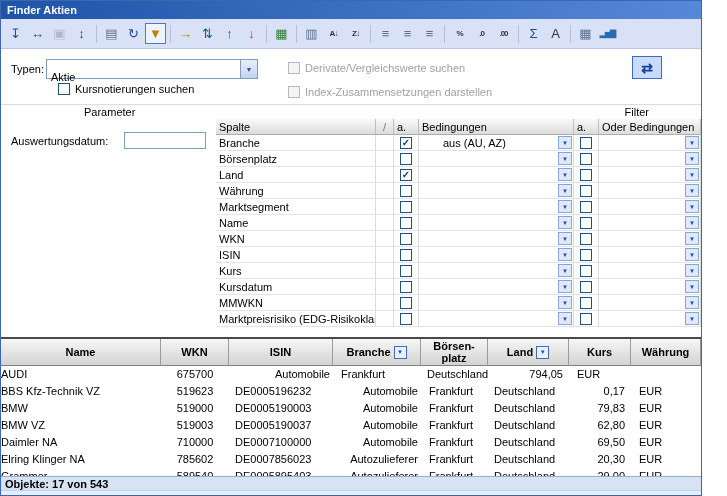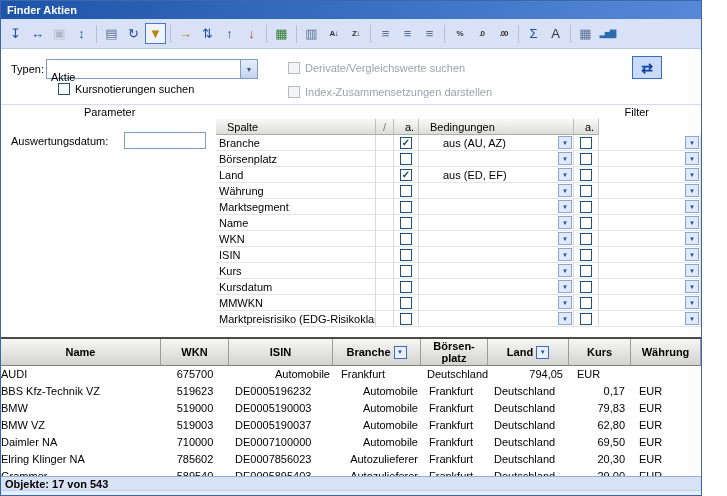--- a/index.html
+++ b/index.html
@@ -33,21 +33,21 @@
   .paramhdr{position:relative;height:15px;border-top:1px solid #d5dcee;background:#fff;}
   .param-lbl{position:absolute;left:83px;top:1px;}
   .filter-lbl{position:absolute;right:52px;top:1px;}
 
   .paramarea{position:relative;height:218px;background:#fff;}
   .ausw-lbl{position:absolute;left:10px;top:16px;}
   .ausw-input{position:absolute;left:123px;top:13px;width:82px;height:17px;border:1px solid #7f9db9;background:#fff;font:inherit;padding:0 2px;}
 
   .criteria{position:absolute;left:215px;top:0;right:0;}
   .cr-head,.cr-row{display:grid;grid-template-columns:160px 18px 25px 155px 25px 1fr;height:16px;}
-  .cr-hcell{background:linear-gradient(#f9f9f9,#dcdcda);border-right:1px solid #bdbdbd;border-bottom:1px solid #adadad;display:flex;align-items:center;padding-left:11px;overflow:hidden;}
+  .cr-hcell{background:linear-gradient(#f9f9f9,#dcdcda);border-right:1px solid #bdbdbd;border-bottom:1px solid #adadad;display:flex;align-items:center;padding-left:3px;overflow:hidden;}
   .cr-sorthdr{justify-content:center;color:#777;padding-left:0;}
   .cr-cell{border-right:1px solid #dadada;border-bottom:1px solid #e4e4e4;display:flex;align-items:center;overflow:hidden;}
   .cr-label{padding-left:3px;white-space:nowrap;}
   .cr-cb{justify-content:center;}
   .cr-cond{position:relative;padding-left:4px;}
   .cond-text{flex:1;white-space:nowrap;margin-left:20px;}
   .ddbtn{position:absolute;right:1px;top:1px;width:14px;height:13px;background:#dfe9fa;border:1px solid #86a7dd;display:flex;align-items:center;justify-content:center;}
   .dd-arrow{font-size:6px;color:#1b4fa5;line-height:1;}
 
   .divider{height:2px;background:#4a4a4a;}
@@ -209,20 +209,23 @@
         </div>
         <div class="cr-hcell">
           <span>a.</span>
         </div>
         <div class="cr-hcell">
           <span>Bedingungen</span>
         </div>
         <div class="cr-hcell">
           <span>a.</span>
         </div>
+        <div class="cr-hcell">
+          <span>Oder Bedingungen</span>
+        </div>
       </div>
       <div class="cr-body">
           <div class="cr-row">
             <div class="cr-cell cr-label">Branche</div>
             <div class="cr-cell"></div>
             <div class="cr-cell cr-cb">
               <span class="cb checked">✓</span>
             </div>
             <div class="cr-cell cr-cond">
               <span class="cond-text">aus (AU, AZ)</span>
@@ -260,21 +263,20 @@
               </span>
             </div>
           </div>
           <div class="cr-row">
             <div class="cr-cell cr-label">Land</div>
             <div class="cr-cell"></div>
             <div class="cr-cell cr-cb">
               <span class="cb checked">✓</span>
             </div>
             <div class="cr-cell cr-cond">
-              <span class="cond-text">aus (ED, EF)</span>
               <span class="ddbtn">
                 <span class="dd-arrow">▼</span>
               </span>
             </div>
             <div class="cr-cell cr-cb">
               <span class="cb"></span>
             </div>
             <div class="cr-cell cr-cond">
               <span class="ddbtn">
                 <span class="dd-arrow">▼</span>

